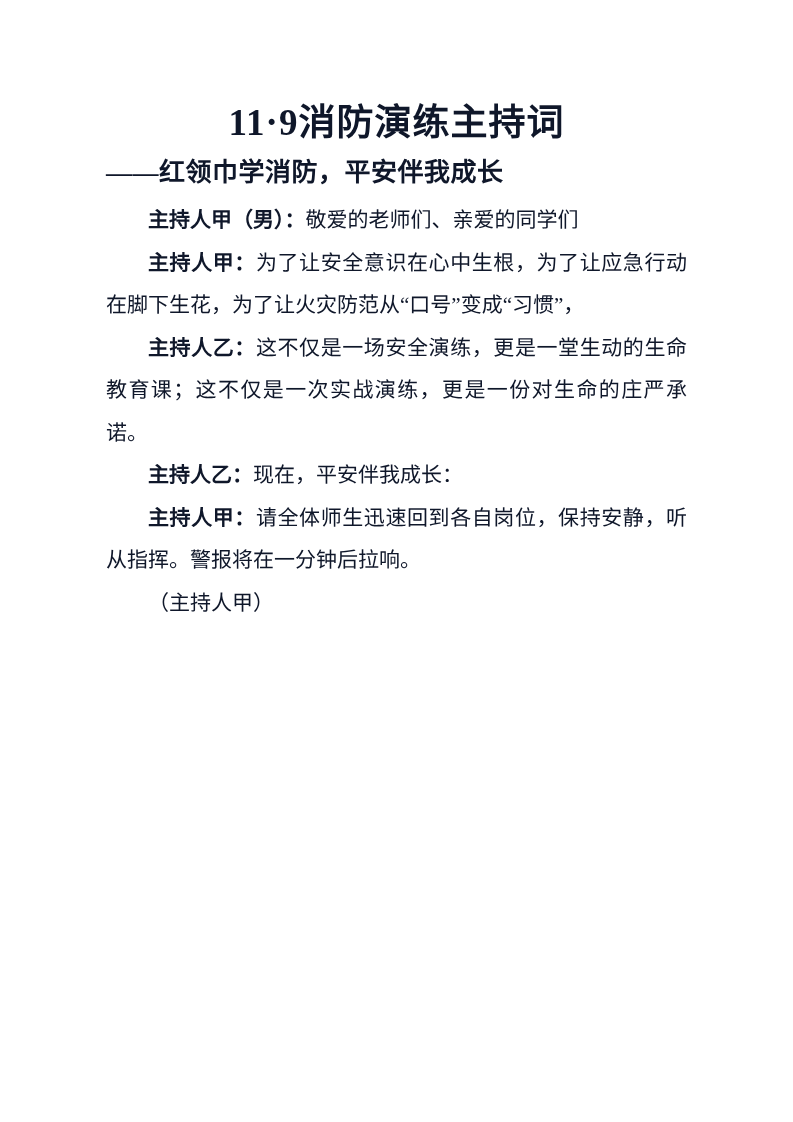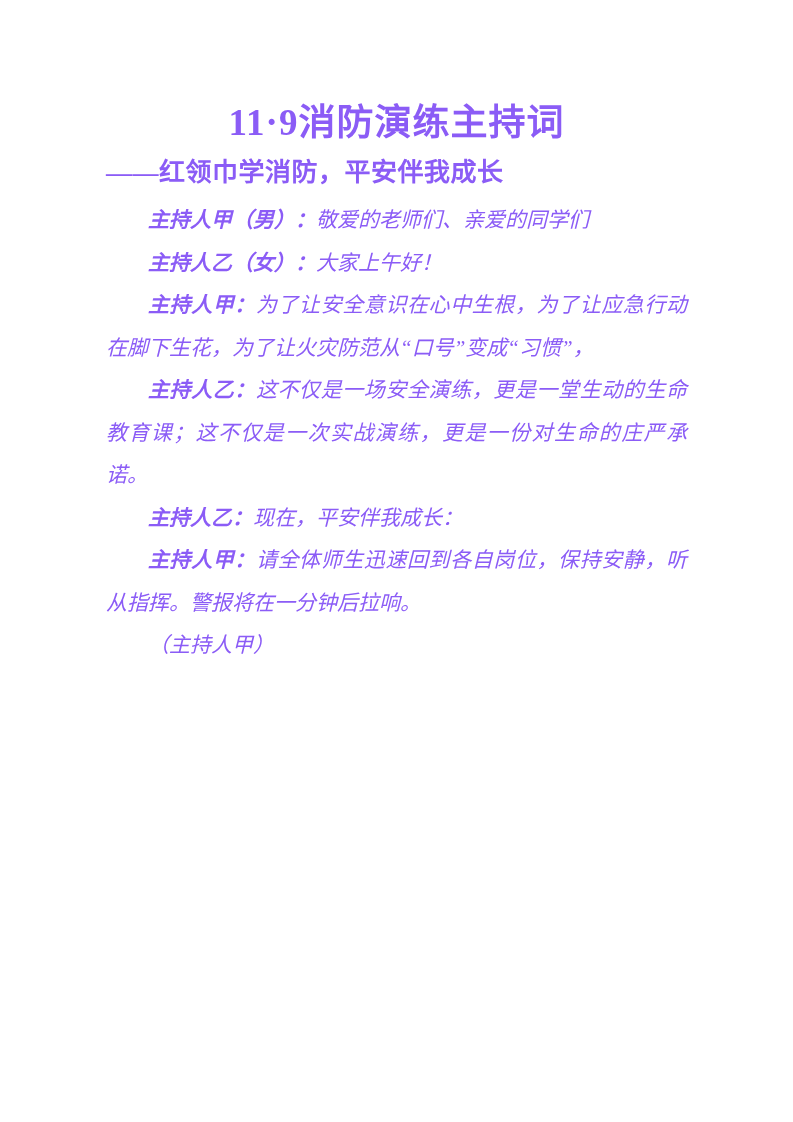--- a/index.html
+++ b/index.html
@@ -10,41 +10,40 @@
   .page {
     position: relative;
     width: 793px;
     height: 1122px;
     margin: 0 auto;
     background: #ffffff;
     box-sizing: border-box;
     padding: 100px 106px 0 106px;
     overflow: hidden;
     font-family: "Liberation Serif", "DejaVu Serif", serif;
-    color: #8b5cf6;
+    color: #0f172a;
   }
   .doc-title {
     margin: 0;
     font-size: 37px;
     line-height: 1.25;
     font-weight: 700;
     text-align: center;
     letter-spacing: 1px;
   }
   .doc-subtitle {
     margin: 11px 0 0 0;
     font-size: 26px;
     line-height: 1.2;
     font-weight: 700;
     text-align: left;
     letter-spacing: 0.5px;
   }
   .doc-body {
     margin-top: 11px;
-    font-style: italic;
   }
   .doc-body p {
     margin: 0;
     font-size: 21px;
     line-height: 42.5px;
     text-indent: 2em;
     text-align: justify;
     word-break: break-all;
   }
   .speaker {
@@ -53,20 +52,19 @@
 </style>
 </head>
 <body>
 
 <div class="page">
   <h1 class="doc-title">11·9消防演练主持词</h1>
   <div class="doc-subtitle">——红领巾学消防，平安伴我成长</div>
 
   <div class="doc-body">
     <p><span class="speaker">主持人甲（男）：</span><span>敬爱的老师们、亲爱的同学们</span></p>
-    <p><span class="speaker">主持人乙（女）：</span><span>大家上午好！</span></p>
     <p><span class="speaker">主持人甲：</span><span>为了让安全意识在心中生根，为了让应急行动在脚下生花，为了让火灾防范从“口号”变成“习惯”，</span></p>
     <p><span class="speaker">主持人乙：</span><span>这不仅是一场安全演练，更是一堂生动的生命教育课；这不仅是一次实战演练，更是一份对生命的庄严承诺。</span></p>
     <p><span class="speaker">主持人乙：</span><span>现在，平安伴我成长：</span></p>
     <p><span class="speaker">主持人甲：</span><span>请全体师生迅速回到各自岗位，保持安静，听从指挥。警报将在一分钟后拉响。</span></p>
     <p><span class="speaker"></span><span>（主持人甲）</span></p>
   </div>
 </div>
 
 </body></html>

